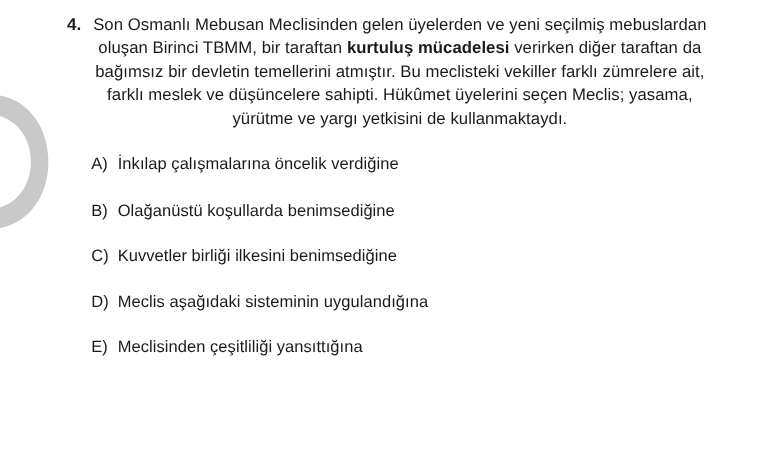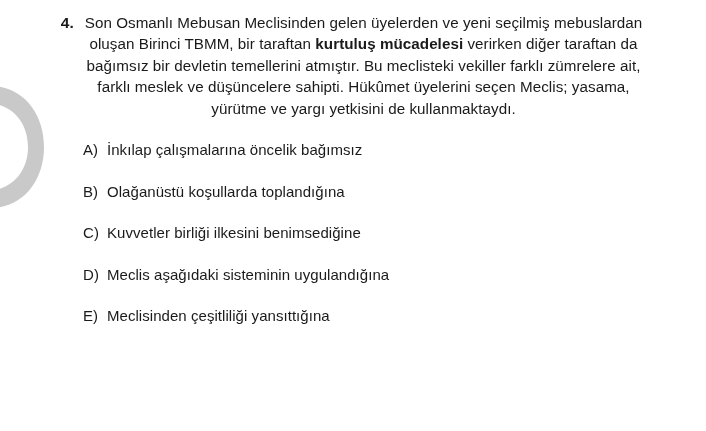--- a/index.html
+++ b/index.html
@@ -115,26 +115,26 @@
     <div class="q-head">
       <div class="q-number">4.</div>
       <div class="q-stem"><span>Son Osmanlı Mebusan Meclisinden gelen üyelerden ve yeni seçilmiş mebuslardan oluşan Birinci TBMM, bir taraftan </span><b>kurtuluş mücadelesi</b><span> verirken diğer taraftan da bağımsız bir devletin temellerini atmıştır. Bu meclisteki vekiller farklı zümrelere ait, farklı meslek ve düşüncelere sahipti. Hükûmet üyelerini seçen Meclis; yasama, yürütme ve yargı yetkisini de kullanmaktaydı.</span></div>
     </div>
 
 
     <div class="options">
 
       <div class="option">
         <span class="opt-letter">A)</span>
-        <span class="opt-text">İnkılap çalışmalarına öncelik bağımsız</span>
+        <span class="opt-text">İnkılap çalışmalarına öncelik verdiğine</span>
       </div>
 
       <div class="option">
         <span class="opt-letter">B)</span>
-        <span class="opt-text">Olağanüstü koşullarda toplandığına</span>
+        <span class="opt-text">Olağanüstü koşullarda benimsediğine</span>
       </div>
 
       <div class="option">
         <span class="opt-letter">C)</span>
         <span class="opt-text">Kuvvetler birliği ilkesini benimsediğine</span>
       </div>
 
       <div class="option">
         <span class="opt-letter">D)</span>
         <span class="opt-text">Meclis aşağıdaki sisteminin uygulandığına</span>

